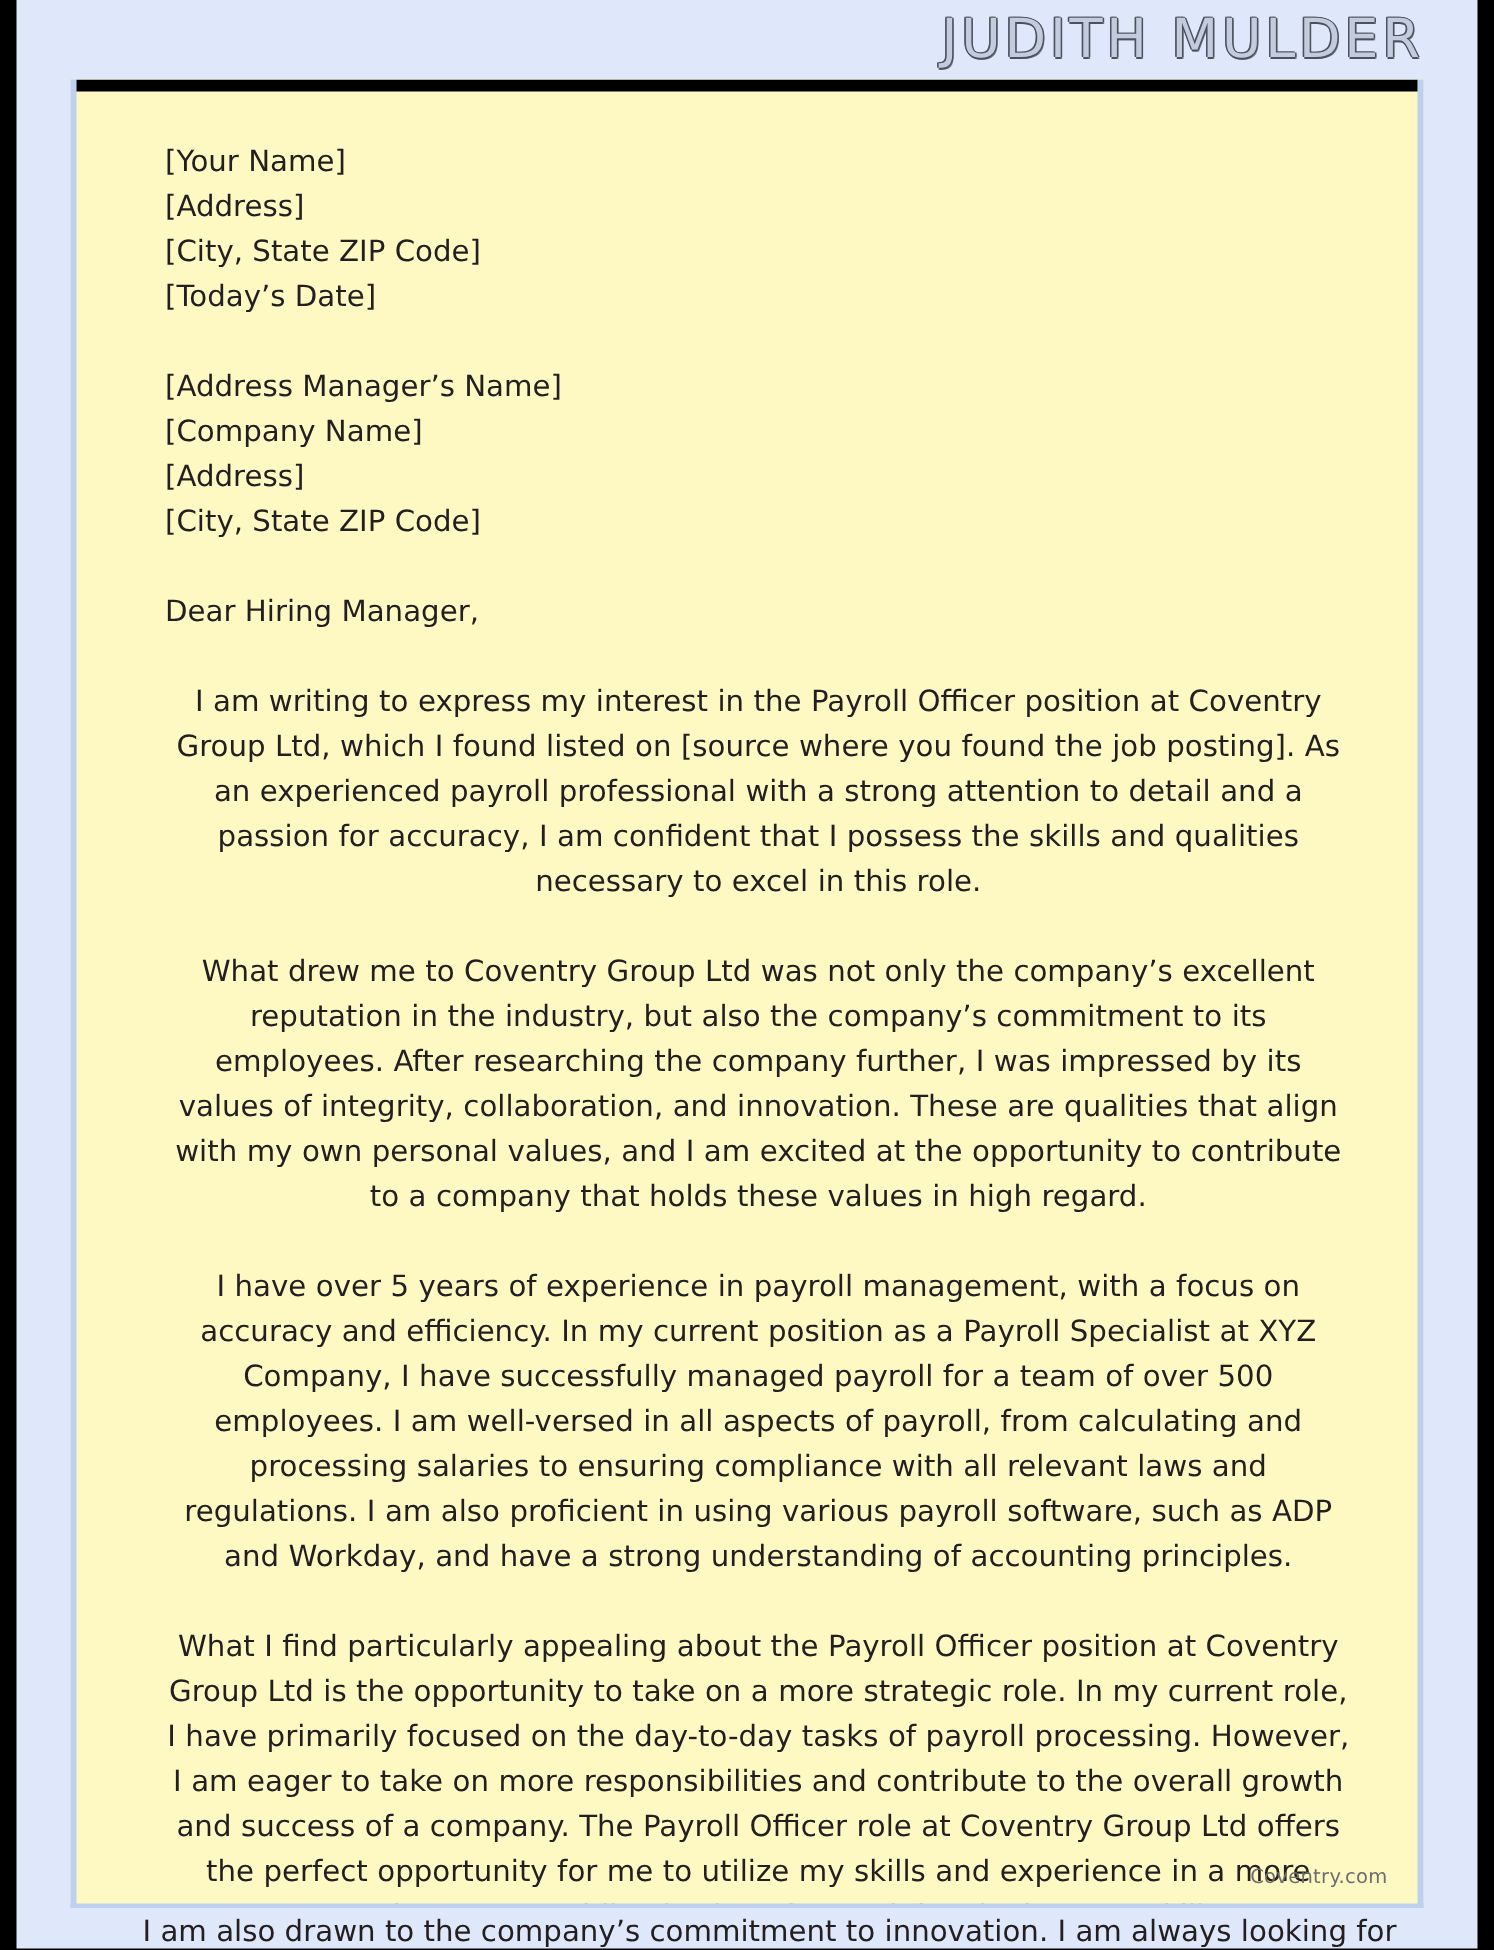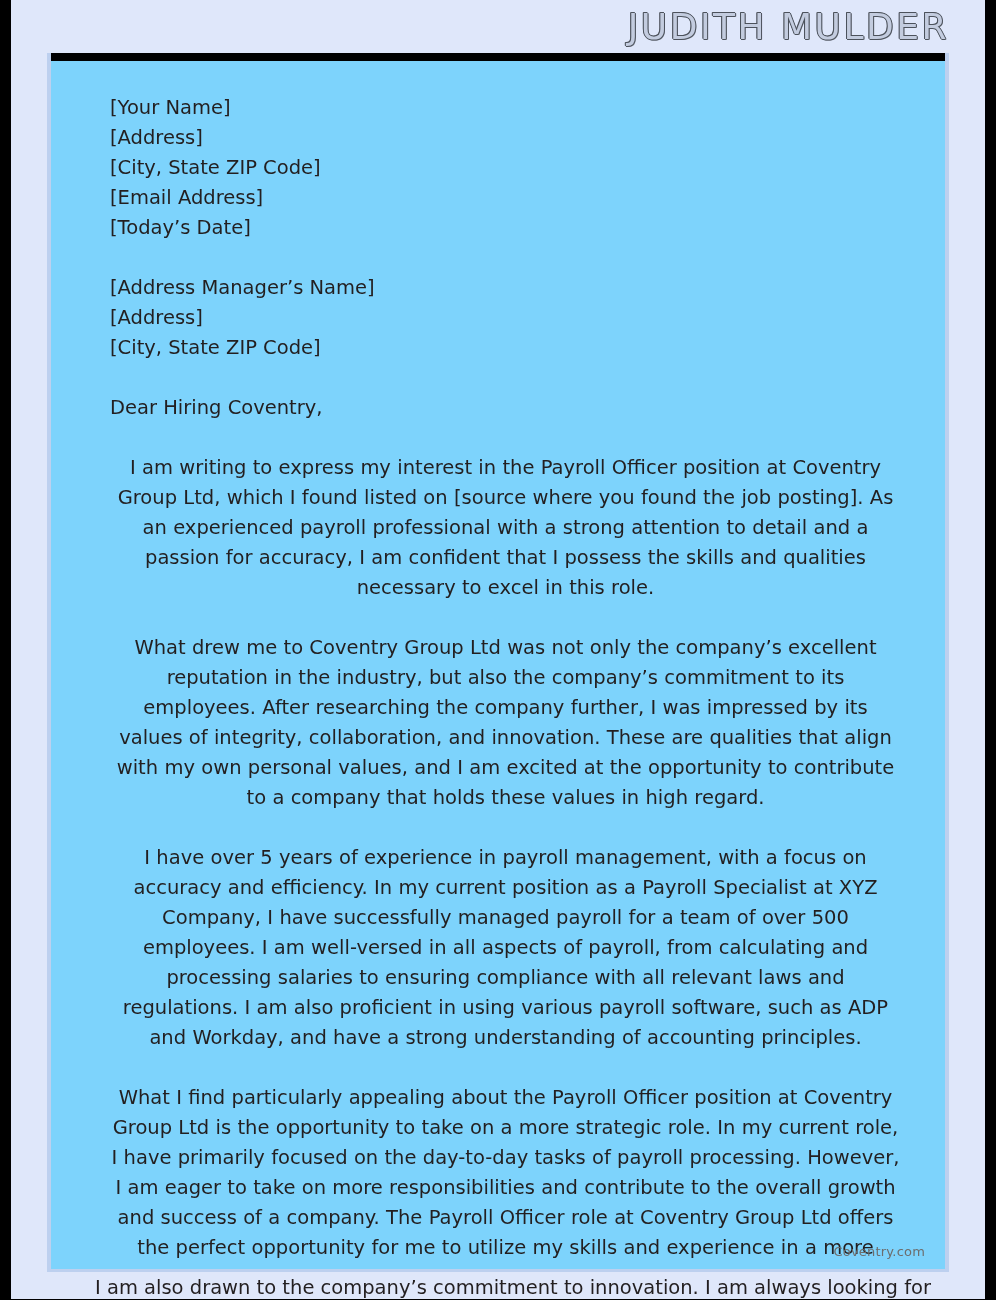--- a/index.html
+++ b/index.html
@@ -66,21 +66,21 @@
     line-height: 1;
   }
 
   
   #page {
     position: absolute;
     left: 36px;
     top: 53px;
     width: 902px;
     height: 1219px;
-    background: #7dd3fc;
+    background: #fef9c3;
     border-left: 4px solid #bdd0ef;
     border-right: 4px solid #bdd0ef;
     border-bottom: 3px solid #bdd0ef;
     box-sizing: border-box;
     overflow: hidden;
   }
   #page-topbar {
     position: absolute;
     left: -4px;
     top: 0;
@@ -158,31 +158,31 @@
     <div id="page">
 
       <div id="page-topbar"></div>
 
       <div id="page-body">
 
         <div class="addr-block">
           <div class="addr-line">[Your Name]</div>
           <div class="addr-line">[Address]</div>
           <div class="addr-line">[City, State ZIP Code]</div>
-          <div class="addr-line">[Email Address]</div>
           <div class="addr-line">[Today’s Date]</div>
         </div>
 
         <div class="addr-block">
           <div class="addr-line">[Address Manager’s Name]</div>
+          <div class="addr-line">[Company Name]</div>
           <div class="addr-line">[Address]</div>
           <div class="addr-line">[City, State ZIP Code]</div>
         </div>
 
-        <p class="salutation">Dear Hiring Coventry,</p>
+        <p class="salutation">Dear Hiring Manager,</p>
 
         <p class="body-para">I am writing to express my interest in the Payroll Officer position at Coventry Group Ltd, which I found listed on [source where you found the job posting]. As an experienced payroll professional with a strong attention to detail and a passion for accuracy, I am confident that I possess the skills and qualities necessary to excel in this role.</p>
         <p class="body-para">What drew me to Coventry Group Ltd was not only the company’s excellent reputation in the industry, but also the company’s commitment to its employees. After researching the company further, I was impressed by its values of integrity, collaboration, and innovation. These are qualities that align with my own personal values, and I am excited at the opportunity to contribute to a company that holds these values in high regard.</p>
         <p class="body-para">I have over 5 years of experience in payroll management, with a focus on accuracy and efficiency. In my current position as a Payroll Specialist at XYZ Company, I have successfully managed payroll for a team of over 500 employees. I am well-versed in all aspects of payroll, from calculating and processing salaries to ensuring compliance with all relevant laws and regulations. I am also proficient in using various payroll software, such as ADP and Workday, and have a strong understanding of accounting principles.</p>
         <p class="body-para">What I find particularly appealing about the Payroll Officer position at Coventry Group Ltd is the opportunity to take on a more strategic role. In my current role, I have primarily focused on the day-to-day tasks of payroll processing. However, I am eager to take on more responsibilities and contribute to the overall growth and success of a company. The Payroll Officer role at Coventry Group Ltd offers the perfect opportunity for me to utilize my skills and experience in a more strategic manner, while also learning and developing new skills.</p>
 
       </div>
 
       <div id="page-footer">Coventry.com</div>
 

